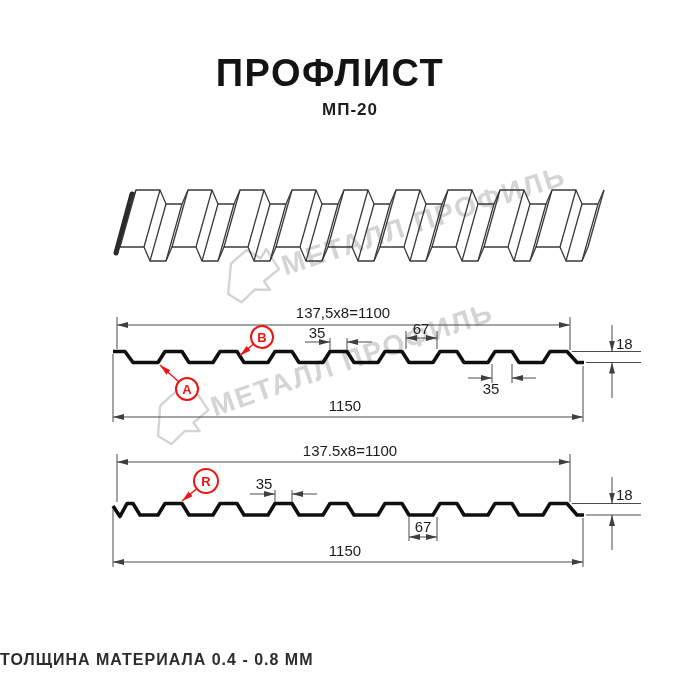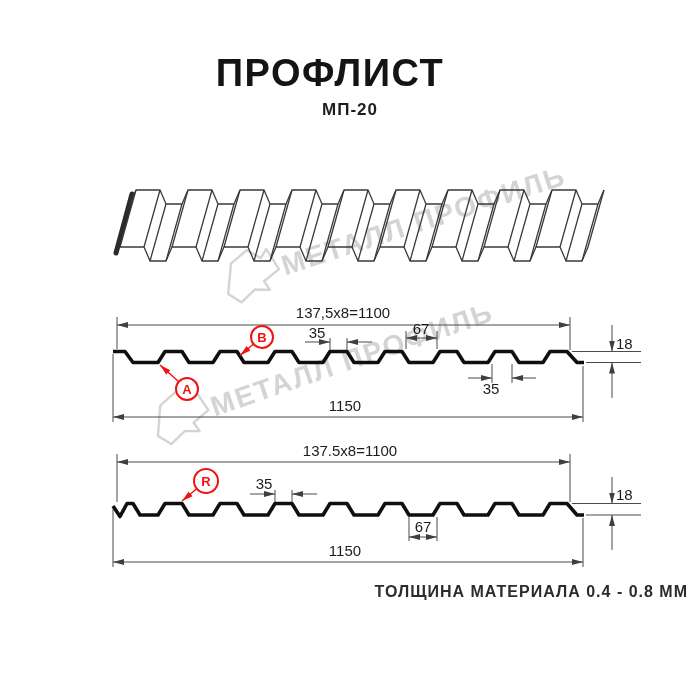--- a/index.html
+++ b/index.html
@@ -2,21 +2,21 @@
 <html><head>
 <meta charset="utf-8">
 <style>
   html,body{margin:0;padding:0;background:#fff;}
   .canvas{position:relative;width:700px;height:700px;background:#fff;overflow:hidden;
           font-family:"Liberation Sans","DejaVu Sans",sans-serif;}
   .title{position:absolute;top:52px;left:0;width:660px;text-align:center;
          font-size:38px;font-weight:800;letter-spacing:1.5px;color:#141414;}
   .subtitle{position:absolute;top:100px;left:0;width:700px;text-align:center;
             font-size:17px;font-weight:700;letter-spacing:1px;color:#1d1d1d;}
-  .footer{position:absolute;top:583px;left:0;width:688px;text-align:right;
+  .footer{position:absolute;top:651px;left:0;width:688px;text-align:left;
           font-size:16px;font-weight:600;letter-spacing:1px;color:#2c2c2c;}
   svg{position:absolute;left:0;top:0;}
   .dimtxt{font-family:"Liberation Sans","DejaVu Sans",sans-serif;font-size:15px;fill:#1c1c1c;}
   .wmtxt{font-family:"Liberation Sans","DejaVu Sans",sans-serif;font-size:28px;font-weight:700;
          letter-spacing:2px;}
   .callout{font-family:"Liberation Sans","DejaVu Sans",sans-serif;font-size:13px;font-weight:700;}
 </style>
 </head>
 <body>
 

